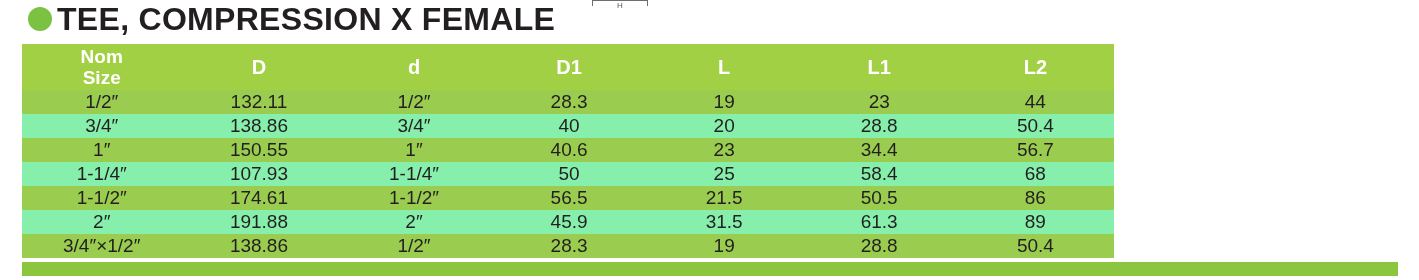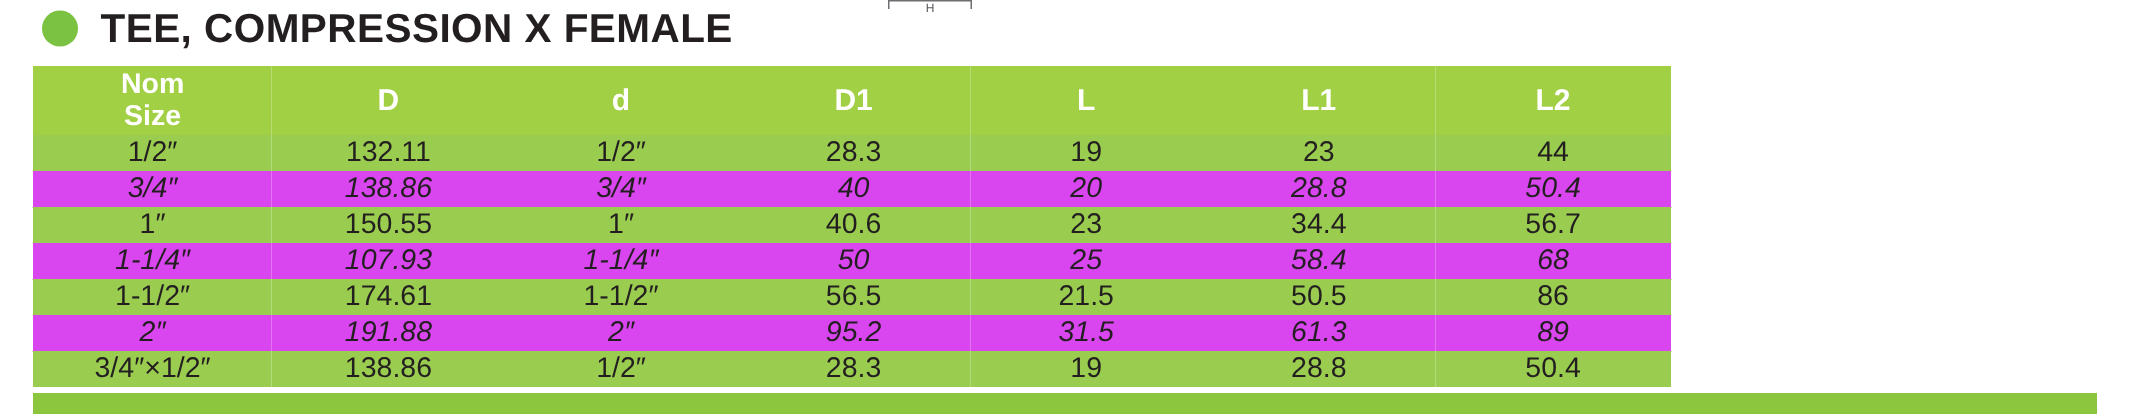--- a/index.html
+++ b/index.html
@@ -31,22 +31,22 @@
   }
   .bullet {
     width: 24px;
     height: 24px;
     border-radius: 50%;
     background: #7cc242;
     margin-left: 28px;
     flex: 0 0 auto;
   }
   .title-text {
-    margin-left: 15px;
-    font-size: 27px;
+    margin-left: 5px;
+    font-size: 32px;
     font-weight: bold;
     color: #231f20;
     letter-spacing: 0.3px;
     white-space: nowrap;
   }
 
   
   .sketch {
     position: absolute;
     left: 592px;
@@ -121,22 +121,21 @@
     height: 24px;
     padding: 0;
     line-height: 24px;
     font-weight: normal;
     margin-top: 12px;
   }
   .table tbody tr.green td {
     background: #9acd4f;
   }
   .table tbody tr.grey td {
-    background: #d946ef;
-    font-style: italic;
+    background: #86efac;
   }
 
   .footer-bar {
     position: absolute;
     left: 22px;
     top: 262px;
     width: 1376px;
     height: 14px;
     background: #8cc63f;
   }
@@ -225,21 +224,21 @@
         <td>1-1/2″</td>
         <td>56.5</td>
         <td>21.5</td>
         <td>50.5</td>
         <td>86</td>
       </tr>
       <tr class="grey">
         <td>2″</td>
         <td>191.88</td>
         <td>2″</td>
-        <td>95.2</td>
+        <td>45.9</td>
         <td>31.5</td>
         <td>61.3</td>
         <td>89</td>
       </tr>
       <tr class="green">
         <td>3/4″×1/2″</td>
         <td>138.86</td>
         <td>1/2″</td>
         <td>28.3</td>
         <td>19</td>

